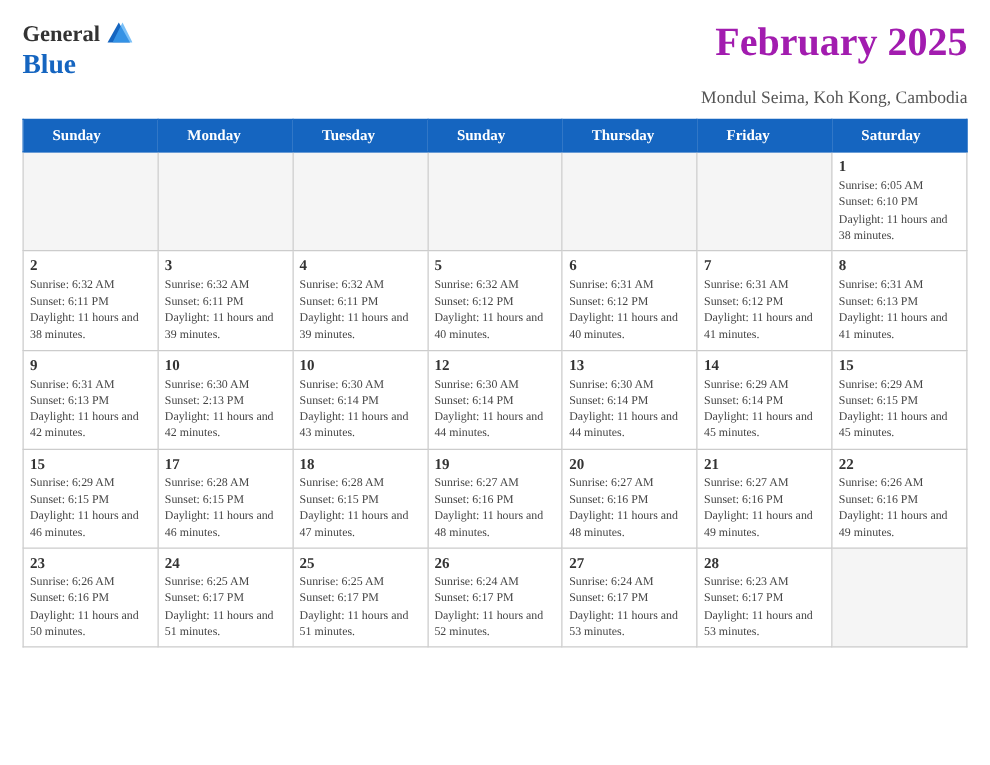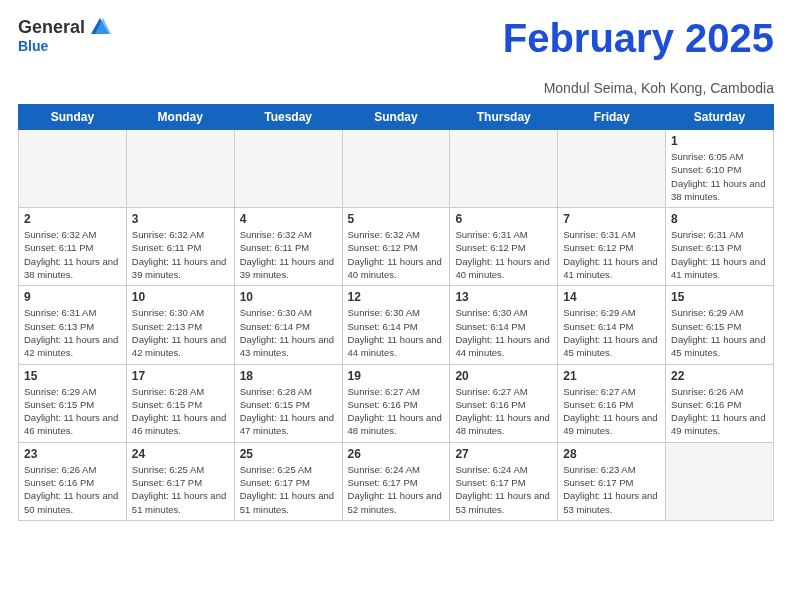--- a/index.html
+++ b/index.html
@@ -8,20 +8,21 @@
       background: #fff;
       width: 792px;
       height: 612px;
       overflow: hidden;
     }
     .page {
       width: 792px;
       min-height: 612px;
       background: #fff;
       padding: 16px 18px 10px 18px;
+      font-family: Liberation Serif, serif;
     }
     .header {
       display: flex;
       justify-content: space-between;
       align-items: flex-start;
       margin-bottom: 8px;
     }
     .logo {
       display: flex;
       align-items: flex-start;
@@ -31,55 +32,55 @@
       display: flex;
       align-items: center;
       gap: 2px;
     }
     .logo-general {
       font-size: 18px;
       font-weight: bold;
       color: #333;
     }
     .logo-blue {
-      font-size: 14px;
+      font-size: 22px;
       font-weight: bold;
       color: #1565c0;
     }
     .logo-icon {
       width: 22px;
       height: 22px;
       margin-left: 2px;
     }
     .title-block {
       text-align: right;
     }
     .month-title {
-      font-size: 40px;
-      font-weight: bold;
-      color: #1d4ed8;
+      font-size: 32px;
+      font-weight: bold;
+      color: #a21caf;
       line-height: 1.1;
     }
     .location-title {
       font-size: 14px;
       color: #555;
       margin-top: 20px;
     }
     .calendar {
       width: 100%;
       border-collapse: collapse;
       border: 1px solid #ccc;
     }
     .calendar th {
       background: #1565c0;
       color: #fff;
       font-size: 12px;
       font-weight: bold;
-      padding: 5px 6px;
-      text-align: center;
+      padding: 5px 23px;
+      text-align: left;
       border: 1px solid #1565c0;
     }
     .calendar td {
       vertical-align: top;
       border: 1px solid #ccc;
       padding: 4px 5px;
       width: calc(100% / 7);
       height: 78px;
       background: #fff;
     }

